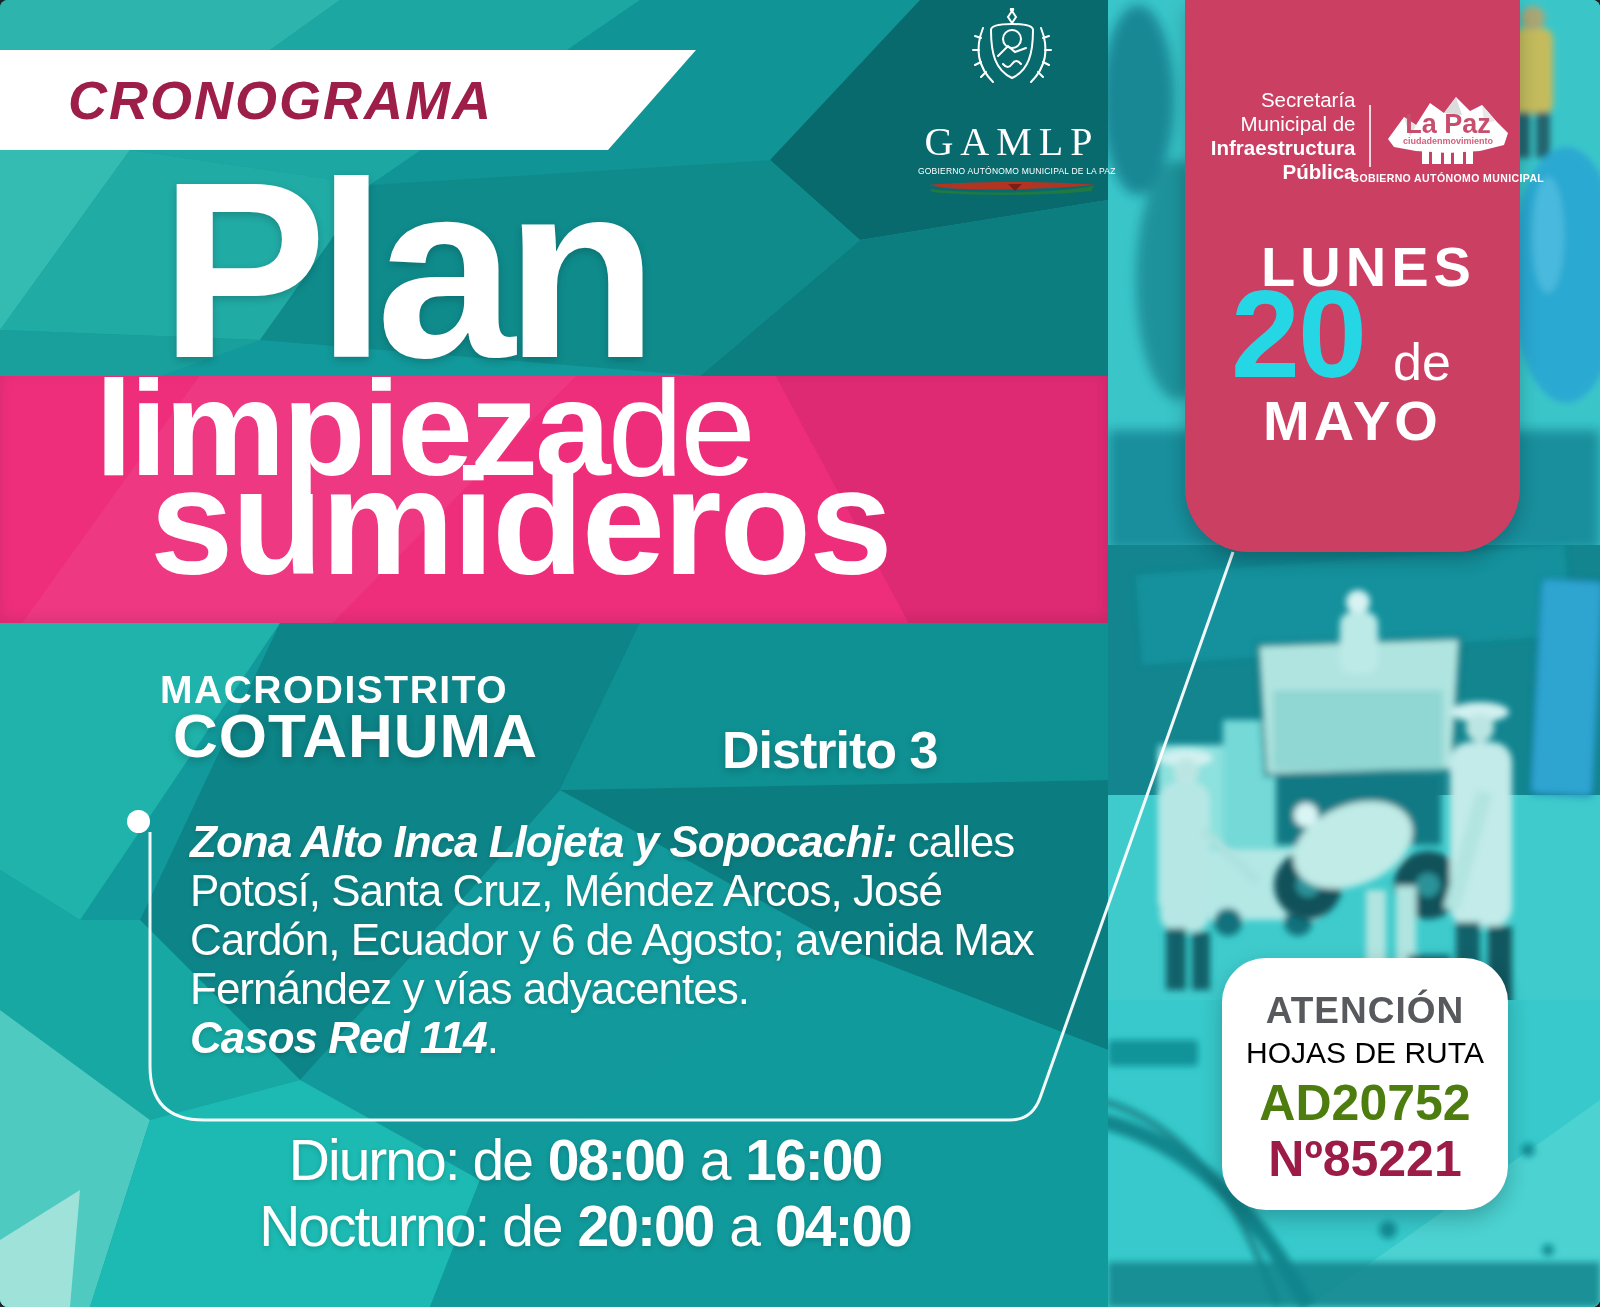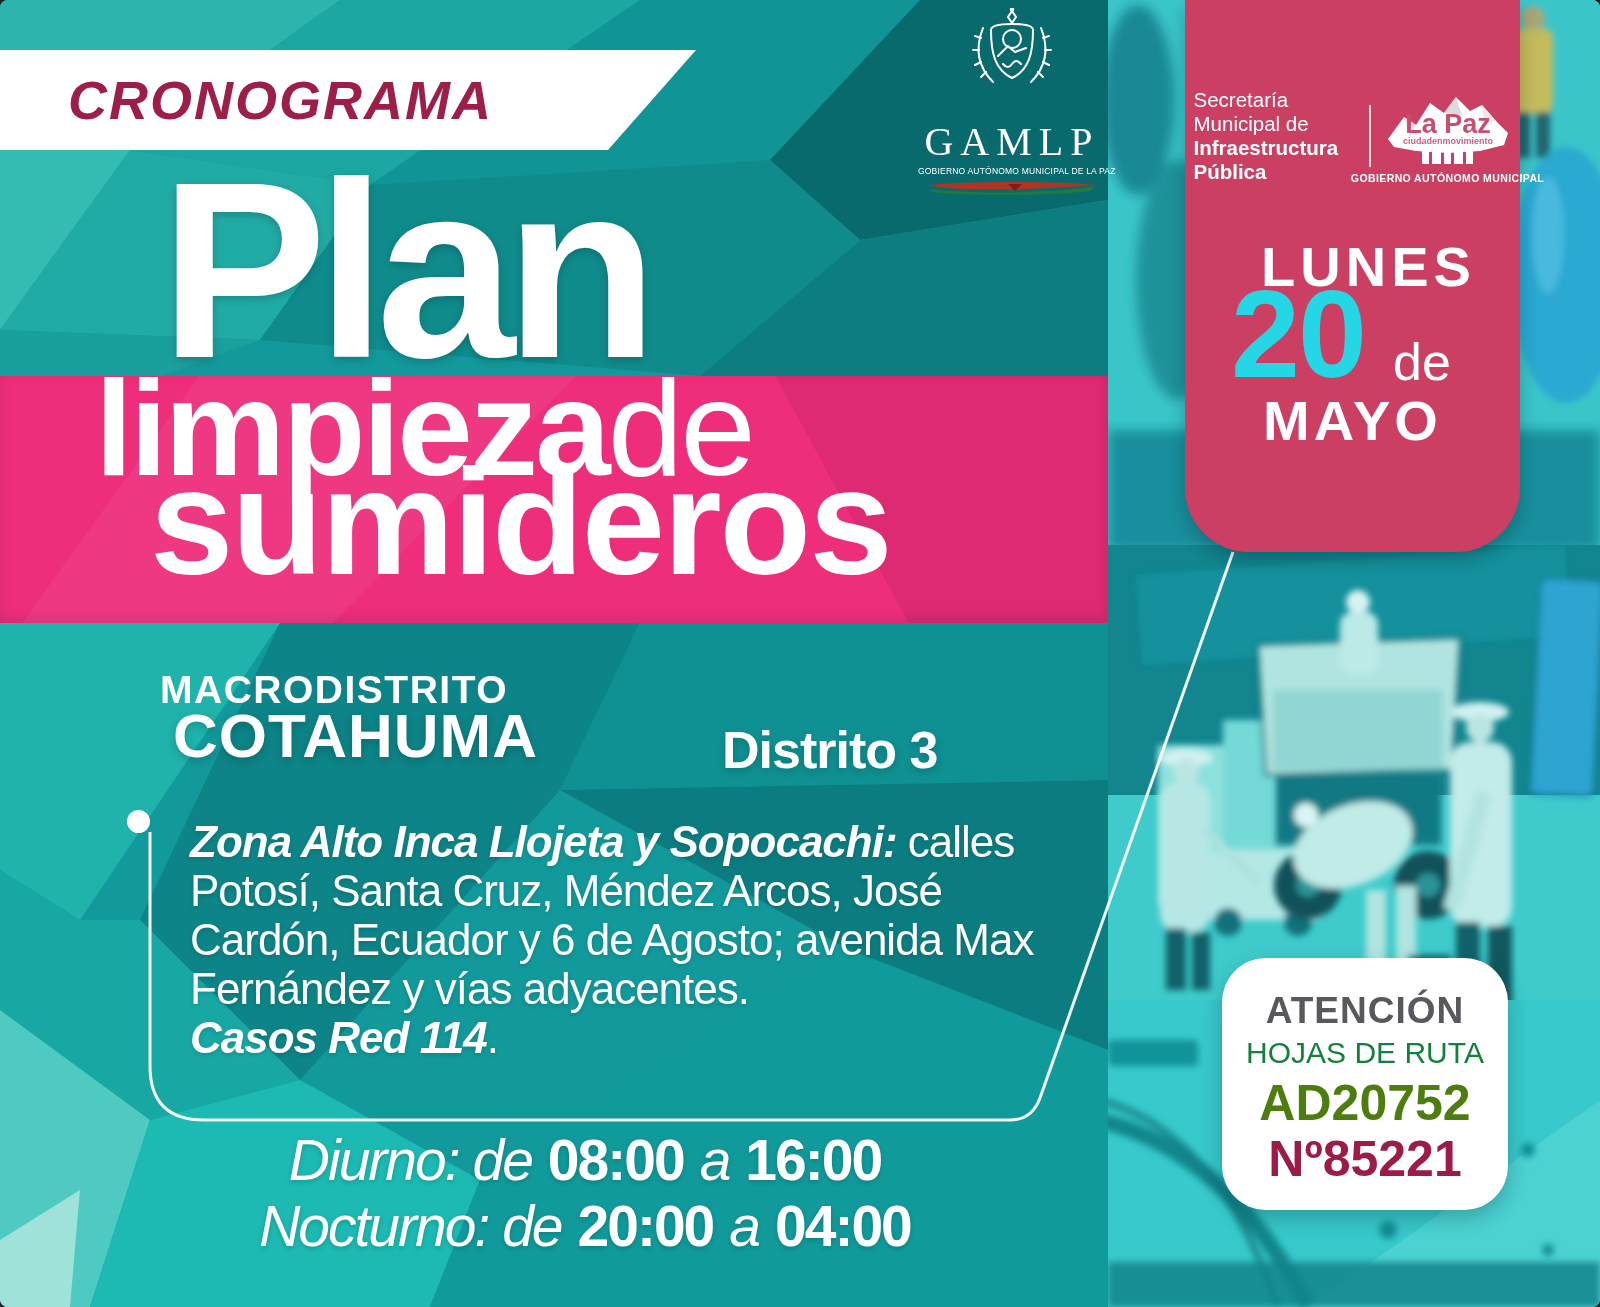--- a/index.html
+++ b/index.html
@@ -71,53 +71,53 @@
   .bullet{position:absolute;left:127px;top:810px;width:23px;height:23px;border-radius:50%;
     background:#fff;z-index:3;}
 
   
   .connector{position:absolute;left:0;top:0;width:1600px;height:1307px;z-index:2;pointer-events:none;}
 
   
   .schedule{position:absolute;left:90px;top:1127px;width:990px;z-index:3;color:#fff;
     text-align:center;font-size:57px;line-height:66px;letter-spacing:-2px;white-space:nowrap;
     text-shadow:0 2px 5px rgba(0,0,0,.18);}
-  .schedule .lt{font-weight:300;font-style:italic;}
+  .schedule .lt{font-weight:300;}
   .schedule .b{font-weight:800;}
   .schedule .gap{display:inline-block;width:16px;}
 
   
   .panel{
     position:absolute;left:1185px;top:0;width:335px;height:552px;z-index:5;
     background:#cb3f63;border-radius:0 0 64px 64px;color:#fff;
     box-shadow:0 8px 18px rgba(0,20,25,.25);
   }
   .sec-row{position:absolute;left:0;top:88px;width:100%;display:flex;
     align-items:center;justify-content:center;gap:13px;}
-  .sec-text{width:162px;text-align:left;font-size:20.5px;line-height:24px;}
+  .sec-text{width:162px;text-align:right;font-size:20.5px;line-height:24px;}
   .sec-text .b{font-weight:800;}
   .divider{width:2px;height:62px;background:rgba(255,255,255,.8);}
   .lapaz{width:128px;display:flex;flex-direction:column;align-items:center;}
   .lapaz-org{font-size:10.5px;font-weight:700;letter-spacing:.4px;margin-top:5px;white-space:nowrap;}
   .weekday{position:absolute;left:0;top:234px;width:100%;text-align:center;
     font-size:56px;font-weight:800;letter-spacing:5px;padding-left:16px;}
   .day-number{position:absolute;left:46px;top:272px;font-size:124px;font-weight:800;
     letter-spacing:-2px;color:#25d7e4;line-height:1;}
   .date-connector{position:absolute;left:208px;top:336px;font-size:52px;font-weight:300;line-height:1;}
   .month{position:absolute;left:0;top:388px;width:100%;text-align:center;
     font-size:56px;font-weight:800;letter-spacing:4px;}
 
   
   .attention{
     position:absolute;left:1222px;top:958px;width:286px;height:252px;z-index:5;
     background:#fff;border-radius:44px;text-align:center;
     box-shadow:0 8px 20px rgba(0,25,30,.25);
   }
   .att-title{margin-top:32px;font-size:37px;font-weight:800;letter-spacing:1px;color:#58595d;}
-  .att-sub{margin-top:4px;font-size:30px;font-weight:400;letter-spacing:0;color:#15803d;}
+  .att-sub{margin-top:4px;font-size:30px;font-weight:400;letter-spacing:0;color:#000000;}
   .att-code{margin-top:8px;font-size:50px;font-weight:700;color:#4d7c0f;line-height:1;}
   .att-code2{margin-top:6px;font-size:50px;font-weight:700;color:#9c1c47;line-height:1;}
 </style>
 </head>
 <body>
 
 <div class="poster">
 
   <svg class="bg-left" viewBox="0 0 1108 1307" preserveAspectRatio="none">
     <rect x="0" y="0" width="1108" height="1307" fill="#12999b"></rect>

